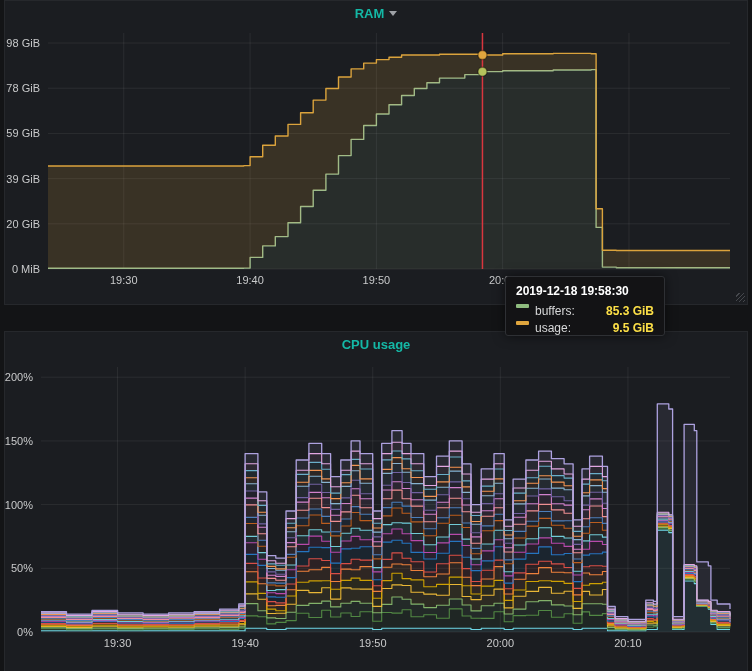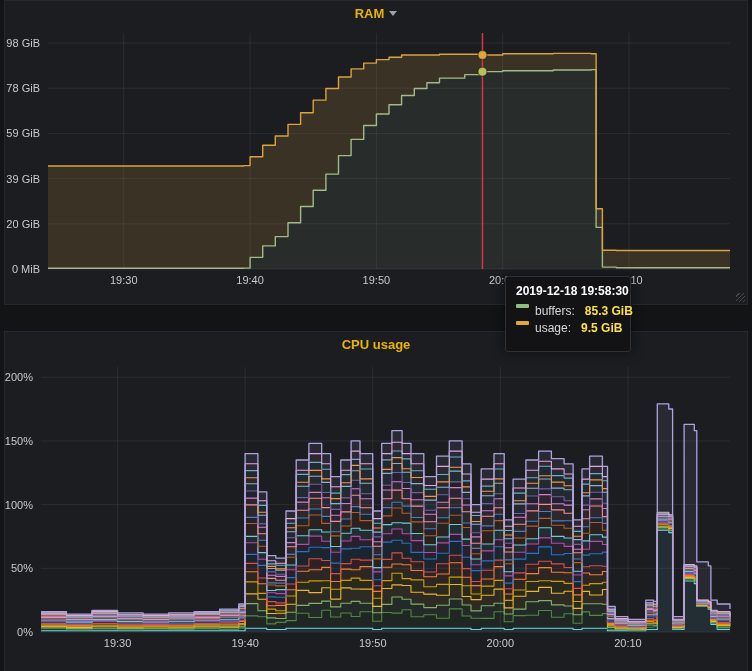--- a/index.html
+++ b/index.html
@@ -9,38 +9,38 @@
     font-family:"Liberation Sans",sans-serif;
   }
   .panel{
     position:absolute;left:4px;width:744px;
     background:#1b1d21;border:1px solid #26282c;box-sizing:border-box;
   }
   #panel-ram{top:0;height:305px}
   #panel-cpu{top:331px;height:439px}
   .panel-title{
     position:absolute;top:5px;left:0;right:0;text-align:center;
-    color:#eab308;font-size:13px;font-weight:700;z-index:3;cursor:pointer;
+    color:#14b8a6;font-size:13px;font-weight:700;z-index:3;cursor:pointer;
   }
   .caret{
     display:inline-block;width:0;height:0;margin-left:5px;vertical-align:2px;
     border-left:4px solid transparent;border-right:4px solid transparent;
     border-top:5px solid #9fa2a7;
   }
   .chart-svg{position:absolute;left:0;top:0}
   .resize-handle{
     position:absolute;right:2px;bottom:2px;width:9px;height:9px;cursor:nwse-resize;
     background:repeating-linear-gradient(135deg,transparent 0 2px,#54575c 2px 3px);
     opacity:.75;
   }
   .tooltip{
-    position:absolute;left:505px;top:276px;width:126px;z-index:20;
+    position:absolute;left:505px;top:276px;width:160px;z-index:20;
     background:#131315;border:1px solid #2e3034;border-radius:3px;
     box-shadow:0 0 12px rgba(0,0,0,.55);
-    padding:7px 10px 16px;box-sizing:border-box;
+    padding:7px 10px 0;box-sizing:border-box;
   }
   .tt-title{color:#ffffff;font-size:12px;font-weight:700;white-space:nowrap;margin-bottom:6px}
   .tt-row{display:flex;align-items:flex-start;font-size:12px;color:#d8d9da;margin-top:3px;white-space:nowrap}
   .tt-dash{width:13px;height:4px;border-radius:1px;margin-right:6px;flex:0 0 auto}
   .tt-value{margin-left:auto;font-weight:700;color:#fde047;padding-left:10px}
 </style>
 </head>
 <body>
 
 <div class="panel" id="panel-ram">

